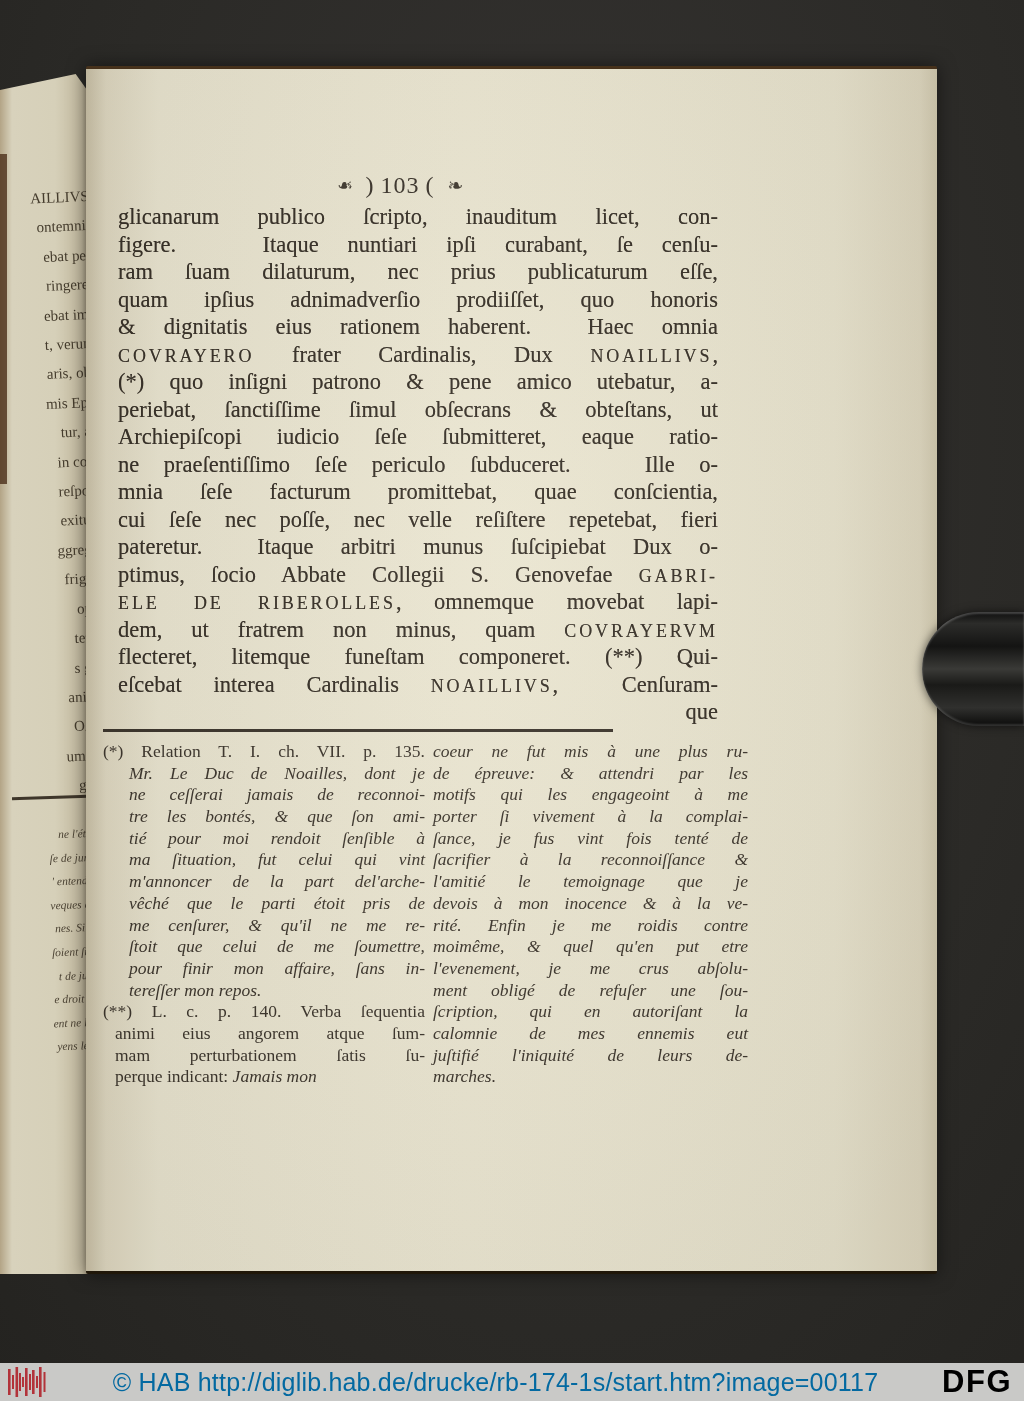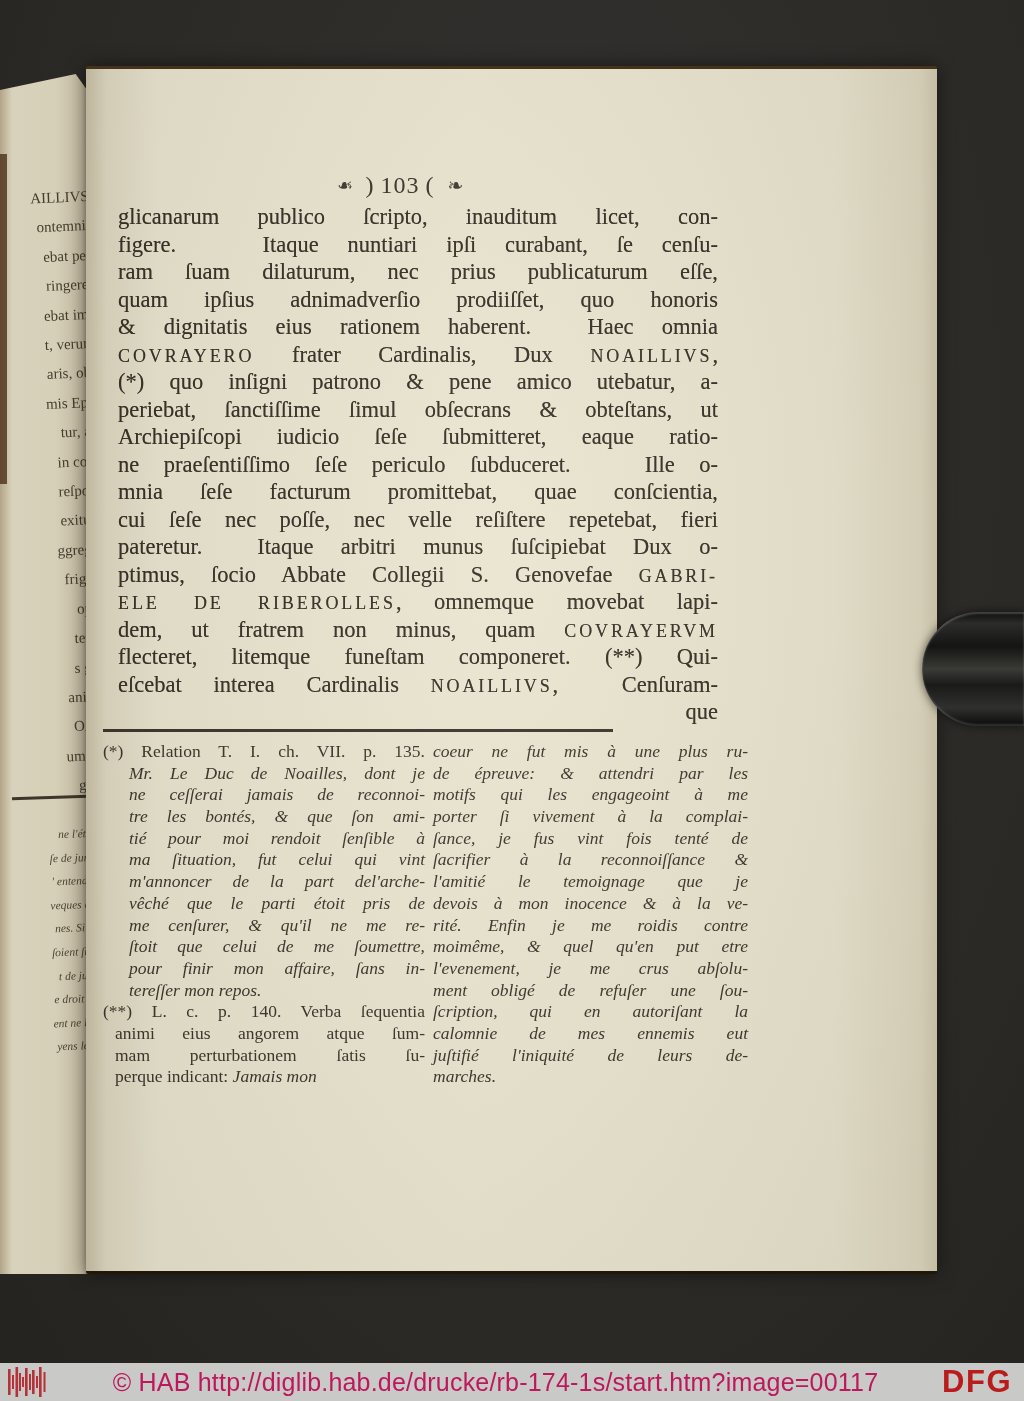--- a/index.html
+++ b/index.html
@@ -47,22 +47,22 @@
   .ind2{padding-left:26px;}
   
   .clip{position:absolute;top:612px;left:922px;width:102px;height:114px;
     border-radius:58px 0 0 58px;
     background:linear-gradient(180deg,#0d0d0d 0%,#2c2c2a 10%,#141413 30%,#3a3a37 50%,#1a1a18 64%,#30302e 84%,#0b0b0a 100%);
     box-shadow:inset 0 2px 2px rgba(255,255,255,.22), inset 0 -2px 2px rgba(255,255,255,.15), 0 0 10px rgba(0,0,0,.6);}
   
   .bar{position:absolute;left:0;top:1363px;width:1024px;height:38px;background:#c9c9c7;
     display:flex;align-items:center;font-family:"Liberation Sans","DejaVu Sans",sans-serif;}
   .hab-logo{margin-left:7px;flex:0 0 auto;}
-  .bar-url{flex:1 1 auto;text-align:center;font-size:25px;color:#be185d;letter-spacing:.2px;}
-  .dfg{flex:0 0 auto;margin-right:12px;font-weight:bold;font-size:31px;color:#b91c1c;letter-spacing:1.5px;font-stretch:condensed;}
+  .bar-url{flex:1 1 auto;text-align:center;font-size:25px;color:#0369a1;letter-spacing:.2px;}
+  .dfg{flex:0 0 auto;margin-right:12px;font-weight:bold;font-size:31px;color:#000000;letter-spacing:1.5px;font-stretch:condensed;}
 </style>
 </head>
 <body>
 
 <div class="stage">
 
   <div class="edge-strip">
     <div class="edge-spine"></div>
     <div class="edge-text" id="edge-upper">
         <div>AILLIVS</div>

